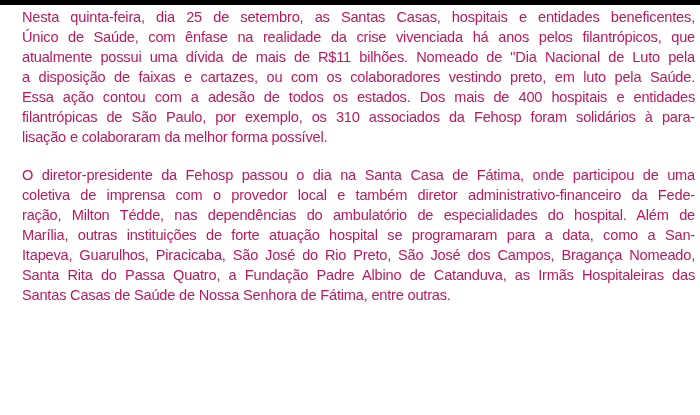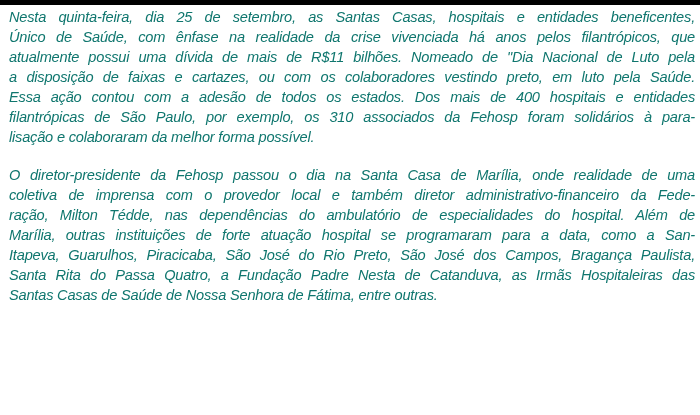--- a/index.html
+++ b/index.html
@@ -9,26 +9,25 @@
     background: #ffffff;
     overflow: hidden;
     font-family: "Liberation Sans", "DejaVu Sans", sans-serif;
   }
   .top-rule {
     width: 100%;
     height: 5px;
     background: #000000;
   }
   .article {
-    padding: 2px 5px 0 9px;
-    color: #0f766e;
+    padding: 2px 5px 0 22px;
+    color: #be185d;
     font-size: 14.6px;
     line-height: 20px;
     letter-spacing: -0.2px;
-    font-style: italic;
   }
   .paragraph { margin-bottom: 18px; }
   .paragraph:last-child { margin-bottom: 0; }
   .line {
     text-align: justify;
     text-align-last: justify;
     text-justify: inter-word;
     white-space: normal;
   }
   .line.last {
@@ -45,21 +44,21 @@
     <div class="paragraph">
       <div class="line">Nesta quinta-feira, dia 25 de setembro, as Santas Casas, hospitais e entidades beneficentes,</div>
       <div class="line">Único de Saúde, com ênfase na realidade da crise vivenciada há anos pelos filantrópicos, que</div>
       <div class="line">atualmente possui uma dívida de mais de R$11 bilhões. Nomeado de "Dia Nacional de Luto pela</div>
       <div class="line">a disposição de faixas e cartazes, ou com os colaboradores vestindo preto, em luto pela Saúde.</div>
       <div class="line">Essa ação contou com a adesão de todos os estados. Dos mais de 400 hospitais e entidades</div>
       <div class="line">filantrópicas de São Paulo, por exemplo, os 310 associados da Fehosp foram solidários à para-</div>
       <div class="line last">lisação e colaboraram da melhor forma possível.</div>
     </div>
     <div class="paragraph">
-      <div class="line">O diretor-presidente da Fehosp passou o dia na Santa Casa de Marília, onde realidade de uma</div>
+      <div class="line">O diretor-presidente da Fehosp passou o dia na Santa Casa de Fátima, onde participou de uma</div>
       <div class="line">coletiva de imprensa com o provedor local e também diretor administrativo-financeiro da Fede-</div>
       <div class="line">ração, Milton Tédde, nas dependências do ambulatório de especialidades do hospital. Além de</div>
       <div class="line">Marília, outras instituições de forte atuação hospital se programaram para a data, como a San-</div>
-      <div class="line">Itapeva, Guarulhos, Piracicaba, São José do Rio Preto, São José dos Campos, Bragança Paulista,</div>
-      <div class="line">Santa Rita do Passa Quatro, a Fundação Padre Nesta de Catanduva, as Irmãs Hospitaleiras das</div>
+      <div class="line">Itapeva, Guarulhos, Piracicaba, São José do Rio Preto, São José dos Campos, Bragança Nomeado,</div>
+      <div class="line">Santa Rita do Passa Quatro, a Fundação Padre Albino de Catanduva, as Irmãs Hospitaleiras das</div>
       <div class="line last">Santas Casas de Saúde de Nossa Senhora de Fátima, entre outras.</div>
     </div>
   </div>
 
 </body></html>

